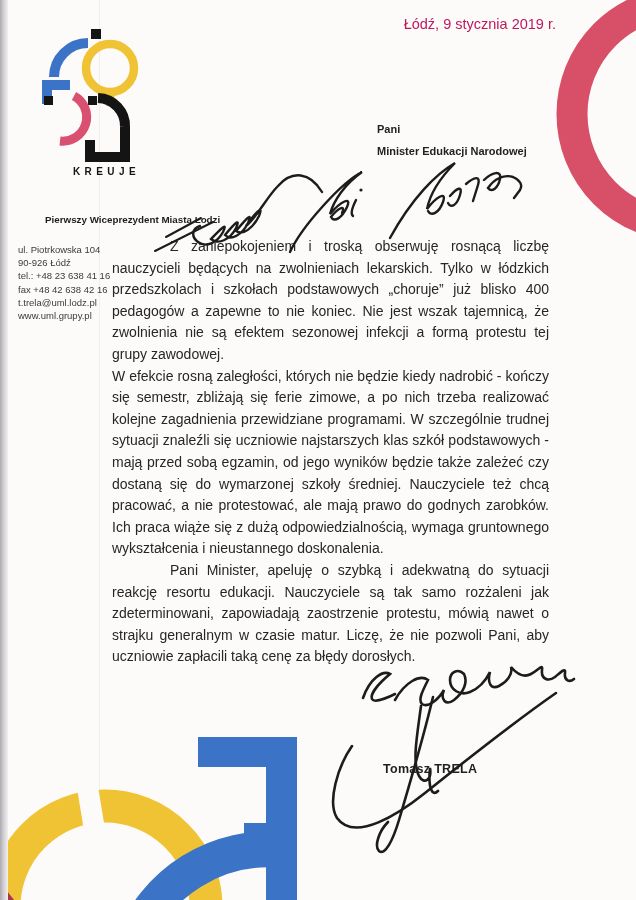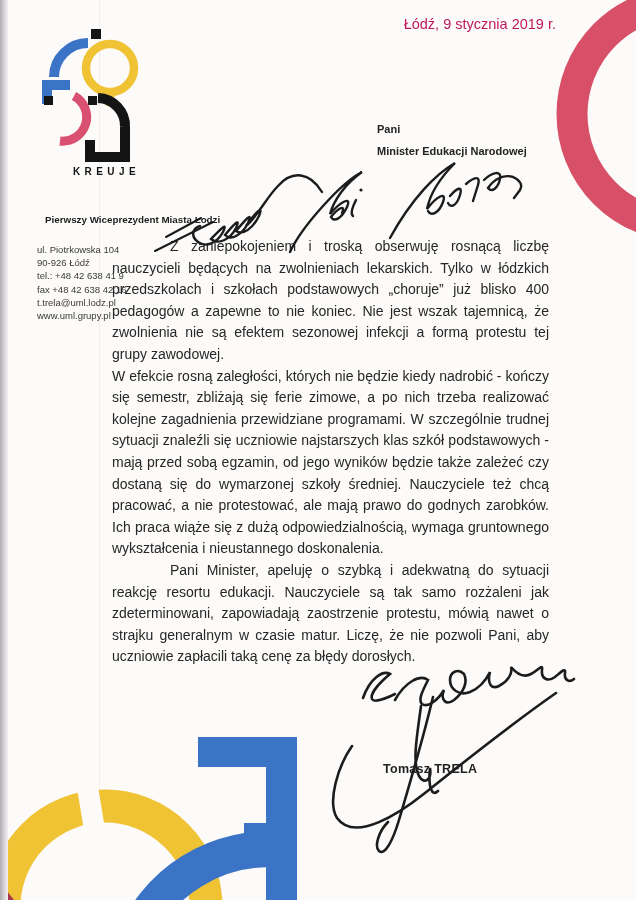--- a/index.html
+++ b/index.html
@@ -9,21 +9,21 @@
     font-family:"Liberation Sans",sans-serif;color:#262626;
   }
   .scan-edge{position:absolute;left:0;top:0;width:8px;height:900px;
     background:linear-gradient(90deg,#aeacb0,#d8d6d9 55%,#f2f1f0);z-index:5;}
   .fold-line{position:absolute;left:99px;top:0;width:1px;height:900px;
     background:rgba(80,80,80,0.07);z-index:1;}
   .abs{position:absolute;}
   .date{top:16px;right:80px;font-size:14.5px;color:#be185d;z-index:3;}
   .recipient{left:377px;top:118px;font-size:11px;line-height:22px;font-weight:bold;color:#222;z-index:3;}
   .sender-title{left:45px;top:214px;font-size:9.8px;font-weight:bold;color:#1d1d1d;z-index:3;white-space:nowrap;}
-  .sender-addr{left:37px;top:243px;font-size:9.5px;line-height:13.2px;color:#3a3a3a;z-index:3;}
+  .sender-addr{left:18px;top:243px;font-size:9.5px;line-height:13.2px;color:#3a3a3a;z-index:3;}
   .body-col{left:112px;top:236px;width:437px;font-size:14px;line-height:21.6px;
     text-align:justify;color:#262626;z-index:3;}
   .body-col p{margin:0;}
   .body-col p.ind{text-indent:58px;}
   .wordmark{left:73px;top:166px;font-size:10px;font-weight:bold;letter-spacing:4.4px;color:#141414;z-index:3;text-align:right;}
   .signer{left:383px;top:762px;font-size:12.5px;font-weight:bold;color:#1f1f1f;letter-spacing:.3px;z-index:3;}
   svg{display:block;}
   .art{position:absolute;left:0;top:0;z-index:1;pointer-events:none;}
   .logo-svg{position:absolute;left:38px;top:28px;z-index:2;}
   .hand{position:absolute;left:0;top:0;z-index:4;pointer-events:none;}
@@ -84,21 +84,21 @@
 
   <div class="abs recipient">
     <div>Pani</div>
     <div>Minister Edukacji Narodowej</div>
   </div>
 
   <div class="abs sender-title">Pierwszy Wiceprezydent Miasta Łodzi</div>
   <div class="abs sender-addr">
     <div>ul. Piotrkowska 104</div>
     <div>90-926 Łódź</div>
-    <div>tel.: +48 42 638 41 9</div>
+    <div>tel.: +48 23 638 41 16</div>
     <div>fax +48 42 638 42 16</div>
     <div>t.trela@uml.lodz.pl</div>
     <div>www.uml.grupy.pl</div>
   </div>
 
   <div class="abs body-col">
     <p class="ind">Z zaniepokojeniem i troską obserwuję rosnącą liczbę nauczycieli będących na zwolnieniach lekarskich. Tylko w łódzkich przedszkolach i szkołach podstawowych „choruje” już blisko 400 pedagogów a zapewne to nie koniec. Nie jest wszak tajemnicą, że zwolnienia nie są efektem sezonowej infekcji a formą protestu tej grupy zawodowej.</p>
     <p>W efekcie rosną zaległości, których nie będzie kiedy nadrobić - kończy się semestr, zbliżają się ferie zimowe, a po nich trzeba realizować kolejne zagadnienia przewidziane programami. W szczególnie trudnej sytuacji znaleźli się uczniowie najstarszych klas szkół podstawowych - mają przed sobą egzamin, od jego wyników będzie także zależeć czy dostaną się do wymarzonej szkoły średniej. Nauczyciele też chcą pracować, a nie protestować, ale mają prawo do godnych zarobków. Ich praca wiąże się z dużą odpowiedzialnością, wymaga gruntownego wykształcenia i nieustannego doskonalenia.</p>
     <p class="ind">Pani Minister, apeluję o szybką i adekwatną do sytuacji reakcję resortu edukacji. Nauczyciele są tak samo rozżaleni jak zdeterminowani, zapowiadają zaostrzenie protestu, mówią nawet o strajku generalnym w czasie matur. Liczę, że nie pozwoli Pani, aby uczniowie zapłacili taką cenę za błędy dorosłych.</p>
   </div>

